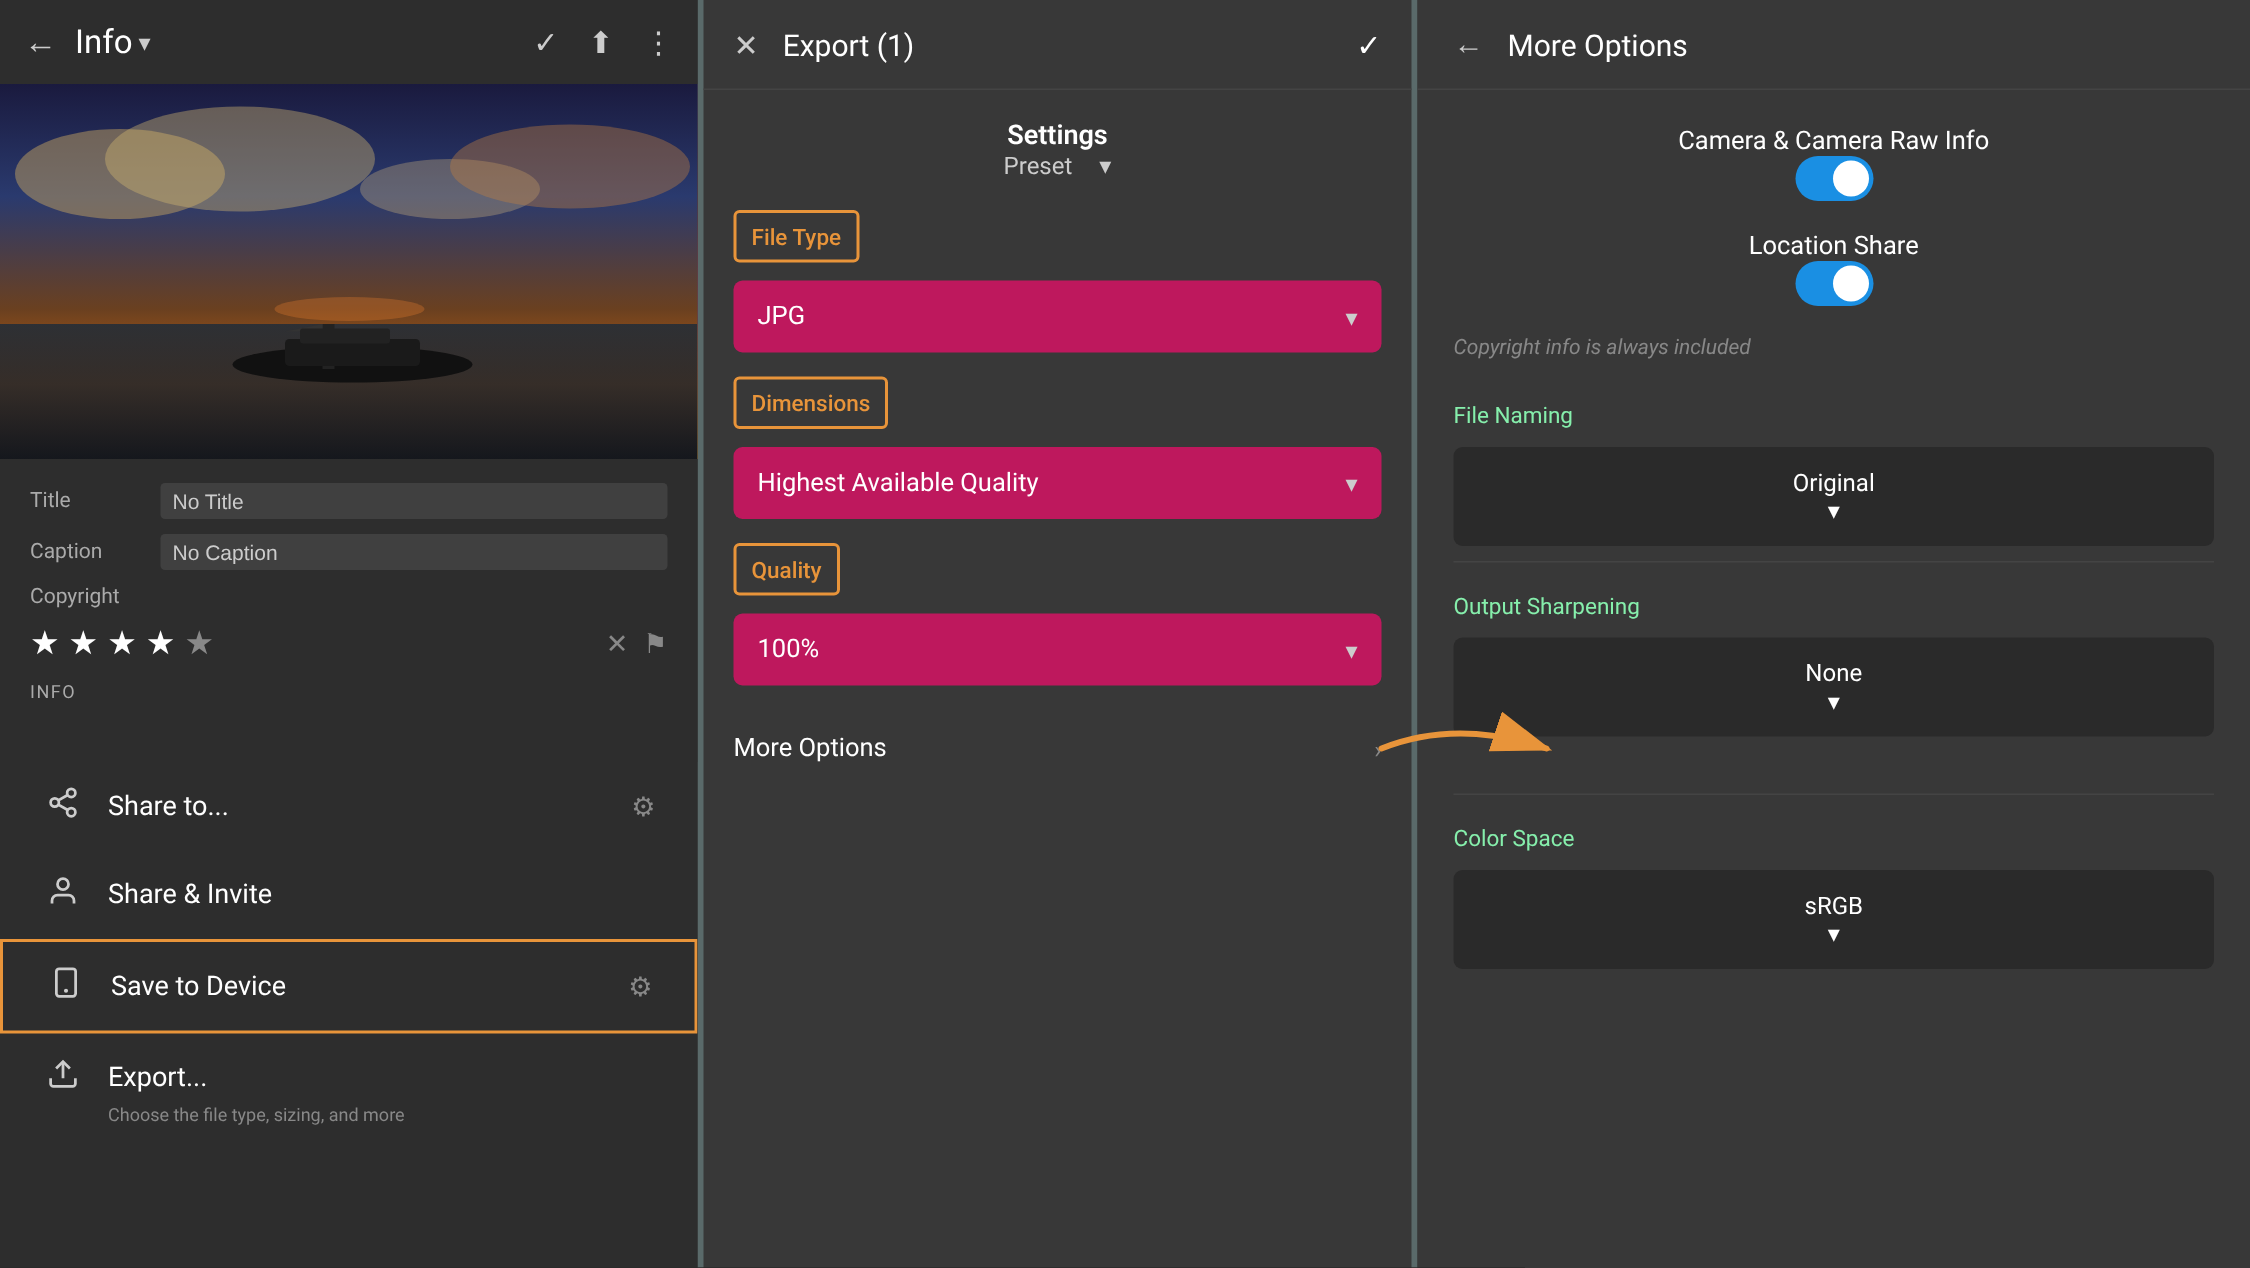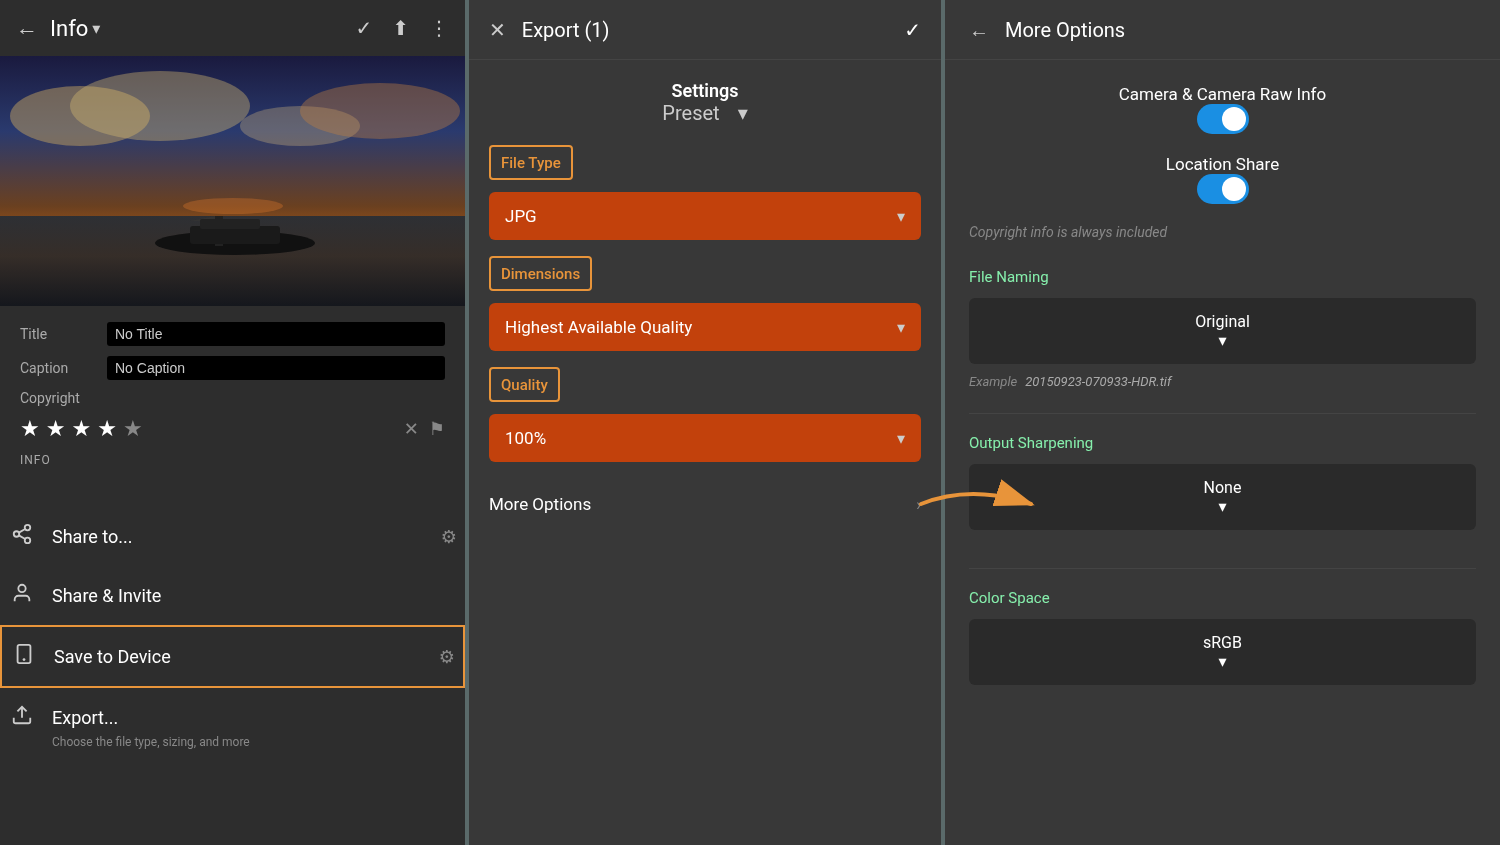--- a/index.html
+++ b/index.html
@@ -102,21 +102,21 @@
 
     .meta-label {
       color: #aaa;
       font-size: 14px;
       width: 75px;
       flex-shrink: 0;
     }
 
     .meta-input {
       flex: 1;
-      background: #000000;
+      background: #404040;
       border: none;
       color: #ccc;
       font-size: 14px;
       padding: 4px 8px;
       border-radius: 3px;
       outline: none;
     }
 
     .stars-row {
       display: flex;
@@ -152,21 +152,21 @@
       padding: 0 0 8px 0;
     }
 
     .menu-items {
       flex: 1;
     }
 
     .menu-item {
       display: flex;
       align-items: center;
-      padding: 16px 8px;
+      padding: 16px 28px;
       cursor: pointer;
       position: relative;
     }
 
     .menu-item .item-icon {
       color: #ccc;
       font-size: 20px;
       margin-right: 16px;
       width: 28px;
       text-align: center;
@@ -262,41 +262,41 @@
       color: #fff;
       font-size: 18px;
       font-weight: 600;
     }
 
     .preset-btn {
       display: flex;
       align-items: center;
       gap: 18px;
       color: #ccc;
-      font-size: 20px;
+      font-size: 16px;
       cursor: pointer;
     }
 
     .section-box {
       border: 2px solid #e8943a;
       border-radius: 4px;
       padding: 6px 10px;
       margin-bottom: 12px;
       display: inline-block;
     }
 
     .section-box-label {
       color: #e8943a;
       font-size: 15px;
       font-weight: 500;
     }
 
     .dropdown {
       width: 100%;
-      background: #c2410c;
+      background: #be185d;
       border: none;
       border-radius: 6px;
       padding: 14px 16px;
       color: #fff;
       font-size: 17px;
       display: flex;
       align-items: center;
       justify-content: space-between;
       cursor: pointer;
       margin-bottom: 16px;
@@ -668,24 +668,20 @@
       <div class="toggle"></div>
     </div>
 
     <p class="copyright-note">Copyright info is always included</p>
 
     <div class="right-section-label">File Naming</div>
     <div class="right-dropdown">
       <span>Original</span>
       <span>▾</span>
     </div>
-    <div class="example-row">
-      <span class="example-word">Example</span>
-      <span class="example-value">20150923-070933-HDR.tif</span>
-    </div>
 
     <div class="divider"></div>
 
     <div class="right-section-label">Output Sharpening</div>
     <div class="right-dropdown">
       <span>None</span>
       <span>▾</span>
     </div>
 
     <div class="section-spacer"></div>

